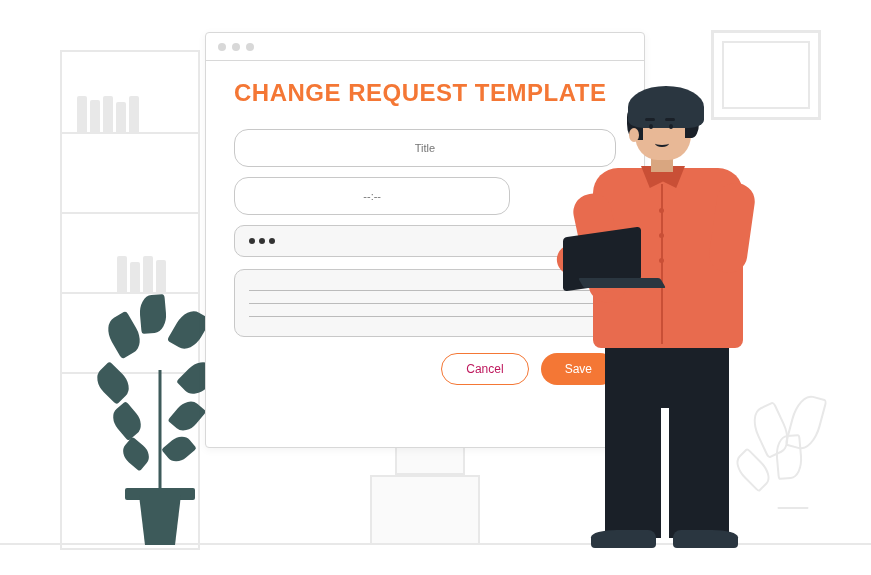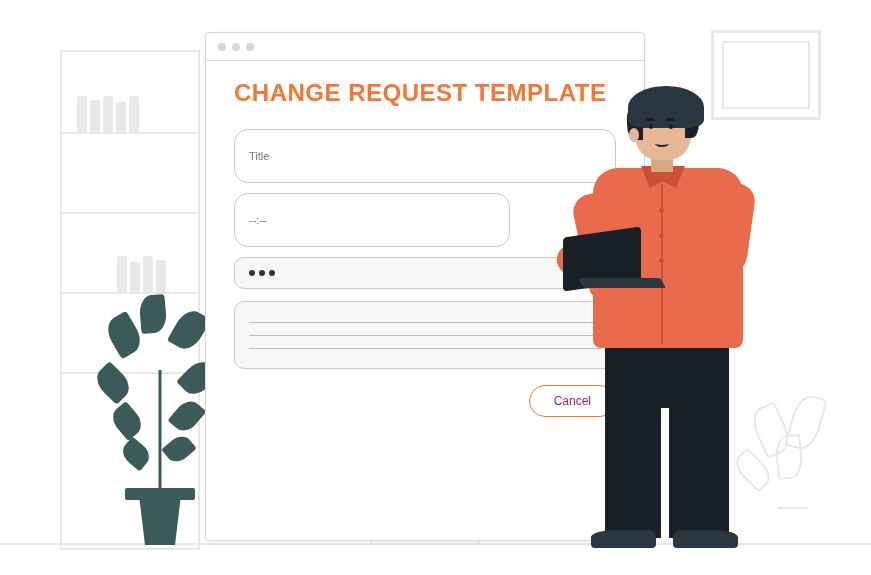--- a/index.html
+++ b/index.html
@@ -137,21 +137,21 @@
       border: 2px solid #e8e8e8;
       border-radius: 50% 10% 50% 10%;
     }
     
     
     .browser-window {
       position: absolute;
       left: 205px;
       top: 32px;
       width: 440px;
-      height: 509px;
+      height: 416px;
       background: #ffffff;
       border: 1px solid #d8d8d8;
       border-radius: 4px;
       box-shadow: 0 2px 8px rgba(0,0,0,0.05);
     }
     
     .browser-titlebar {
       height: 28px;
       border-bottom: 1px solid #d8d8d8;
       display: flex;
@@ -181,27 +181,28 @@
     
     .input-row {
       display: flex;
       gap: 10px;
       margin-bottom: 10px;
     }
     
     .input-field {
       border: 1px solid #c8c8c8;
       border-radius: 14px;
-      padding: 20px 14px;
+      padding: 12px 14px;
       font-size: 11px;
       color: #999;
       background: #ffffff;
       flex: 1;
       min-width: 0;
       outline: none;
+      text-align: center;
     }
     
     .input-full {
       width: 100%;
     }
     
     .section-box {
       border: 1px solid #c8c8c8;
       border-radius: 10px;
       padding: 12px 14px;
@@ -597,20 +598,21 @@
     </div>
 
     <div class="textarea-box">
       <div class="text-line"></div>
       <div class="text-line"></div>
       <div class="text-line"></div>
     </div>
 
     <div class="button-row">
       <button class="btn btn-cancel">Cancel</button>
+      <button class="btn btn-save">Save</button>
     </div>
   </div>
 </div>
 
 <div class="person">
   <div class="pants"></div>
   <div class="leg-gap"></div>
   <div class="shoe-l"></div>
   <div class="shoe-r"></div>
   <div class="shirt"></div>

